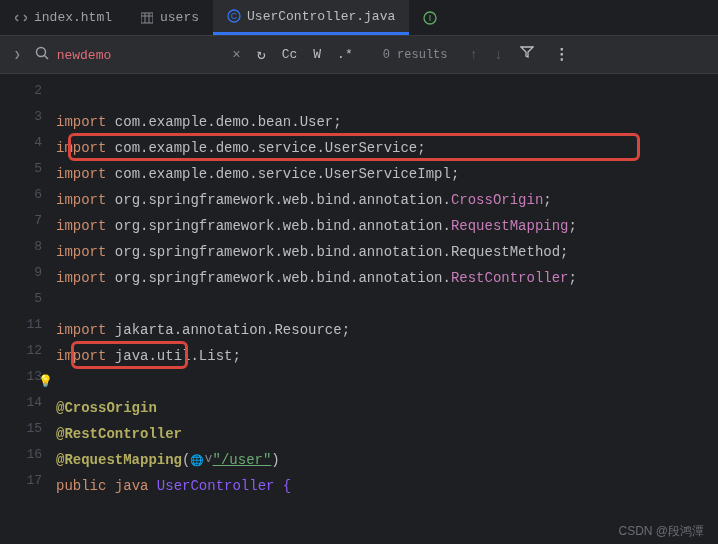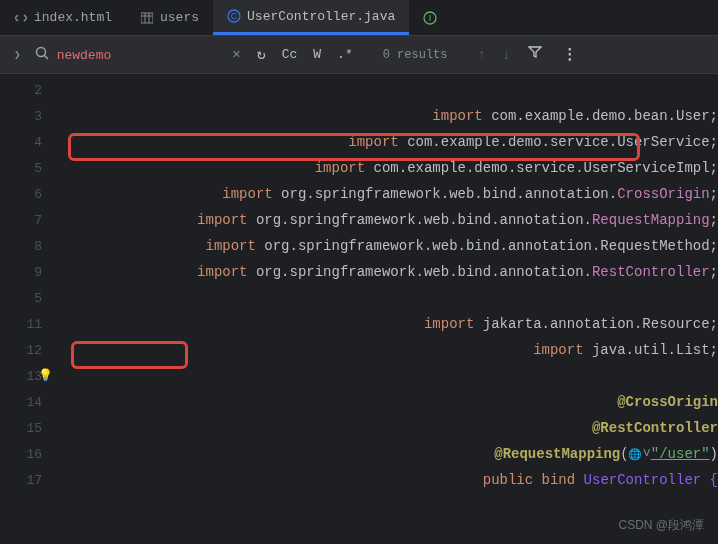--- a/index.html
+++ b/index.html
@@ -13,29 +13,29 @@
 
 
 .searchbar { display:flex; align-items:center; height:38px; background:#2b2d30; border-bottom:1px solid #393b40; padding:0 8px; gap:4px; }
 .chev { color:#868a91; padding:0 6px; cursor:pointer; font-size:11px; }
 .search-icon { color:#868a91; margin:0 4px; }
 .search-input-wrap { display:flex; align-items:flex-end; flex:1; max-width:190px; }
 .search-input { background:transparent; border:none; color:#e06c75; font-family:inherit; font-size:13px; outline:none; flex:1; }
 .search-x { color:#868a91; cursor:pointer; padding:0 6px; font-size:14px; }
 .sb-btn { color:#bcbec4; padding:3px 6px; cursor:pointer; font-size:13px; border-radius:3px; }
 .sb-btn.reload { font-size:15px; }
-.results { color:#868a91; margin-left:20px; margin-right:20px; font-size:12px; }
+.results { color:#868a91; margin-left:20px; margin-right:12px; font-size:12px; }
 .nav-arrow { color:#5a5d63; padding:0 6px; font-size:14px; }
 .filter-icon, .more-icon { color:#bcbec4; padding:0 8px; cursor:pointer; font-size:15px; font-weight:bold; }
 
 
 .editor { display:flex; height:calc(100% - 74px); }
 .gutter { width:56px; text-align:right; padding-right:14px; color:#4b5059; user-select:none; font-size:13px; line-height:26px; padding-top:4px; }
 .gutter .ln { height:26px; position:relative; }
-.code { flex:1; padding-top:3px; font-size:14px; line-height:26px; position:relative;text-align:right; }
+.code { flex:1; padding-top:9px; font-size:14px; line-height:26px; position:relative; }
 .code-line { height:26px; white-space:pre; position:relative; }
 
 
 .kw { color:#cf8e6d; }
 .pkg { color:#bcbec4; }
 .cls { color:#8b5cf6; }
 .hl-cls { color:#c77dba; }
 .ann { color:#b3ae60;font-weight:bold; }
 .str { color:#6aab73; text-decoration:underline; }
 .semi { color:#bcbec4; }
@@ -43,21 +43,21 @@
 
 .hlbx { position:absolute; border:3px solid #d9463e; border-radius:6px; pointer-events:none; }
 .hl1 { left:68px; top:133px; width:572px; height:28px; }
 .hl2 { left:71px; top:341px; width:117px; height:28px; }
 
 
 .bulb { position:absolute; left:-18px; color:#f2c55c; font-size:12px; }
 .globe { color:#868a91; font-size:11px; }
 
 
-.watermark { position:absolute; right:14px; bottom:10px; color:#6b6e76; font-size:12px; font-family:sans-serif; }
+.watermark { position:absolute; right:14px; bottom:4px; color:#6b6e76; font-size:12px; font-family:sans-serif; }
 </style>
 </head>
 <body>
 
 <div class="tabs">
   <div class="tab">
     <span class="tab-icon">
         <svg width="12" height="12" viewBox="0 0 12 12">
           <path d="M3 3L0 6l3 3M9 3l3 3-3 3" stroke="#868a91" stroke-width="1.5" fill="none"></path>
         </svg>
@@ -145,20 +145,20 @@
     <div class="code-line"><span class="kw">import</span><span class="pkg"> org.springframework.web.bind.annotation.</span><span class="hl-cls">RequestMapping</span><span class="semi">;</span></div>
     <div class="code-line"><span class="kw">import</span><span class="pkg"> org.springframework.web.bind.annotation.RequestMethod</span><span class="semi">;</span></div>
     <div class="code-line"><span class="kw">import</span><span class="pkg"> org.springframework.web.bind.annotation.</span><span class="hl-cls">RestController</span><span class="semi">;</span></div>
     <div class="code-line"></div>
     <div class="code-line"><span class="kw">import</span><span class="pkg"> jakarta.annotation.Resource</span><span class="semi">;</span></div>
     <div class="code-line"><span class="kw">import</span><span class="pkg"> java.util.List</span><span class="semi">;</span></div>
     <div class="code-line"><span class="bulb">💡</span></div>
     <div class="code-line"><span class="ann">@CrossOrigin</span></div>
     <div class="code-line"><span class="ann">@RestController</span></div>
     <div class="code-line"><span class="ann">@RequestMapping</span><span>(</span><span class="globe">🌐</span><span style="color:#868a91">˅</span><span class="str">"/user"</span><span>)</span></div>
-    <div class="code-line"><span class="kw">public</span> <span class="kw">bind</span><span class="cls"> UserController {</span></div>
+    <div class="code-line"><span class="kw">public</span> <span class="kw">java</span><span class="cls"> UserController {</span></div>
   </div>
 </div>
 
 <div class="hlbx hl1"></div>
 <div class="hlbx hl2"></div>
 
 <div class="watermark">CSDN @段鸿潭</div>
 
 </body></html>

